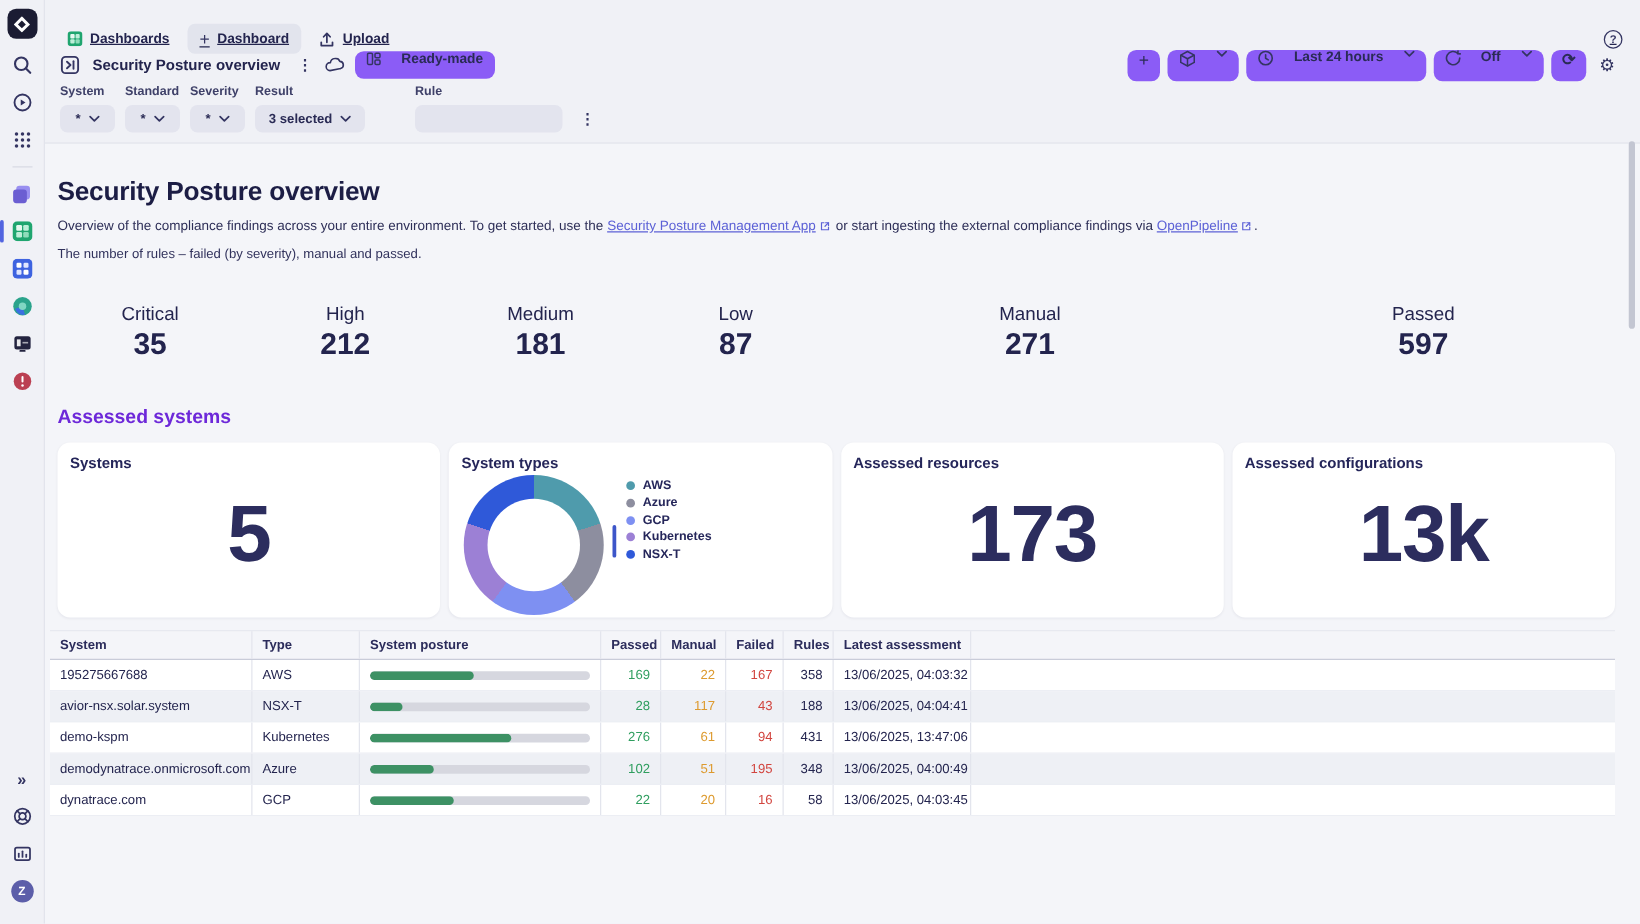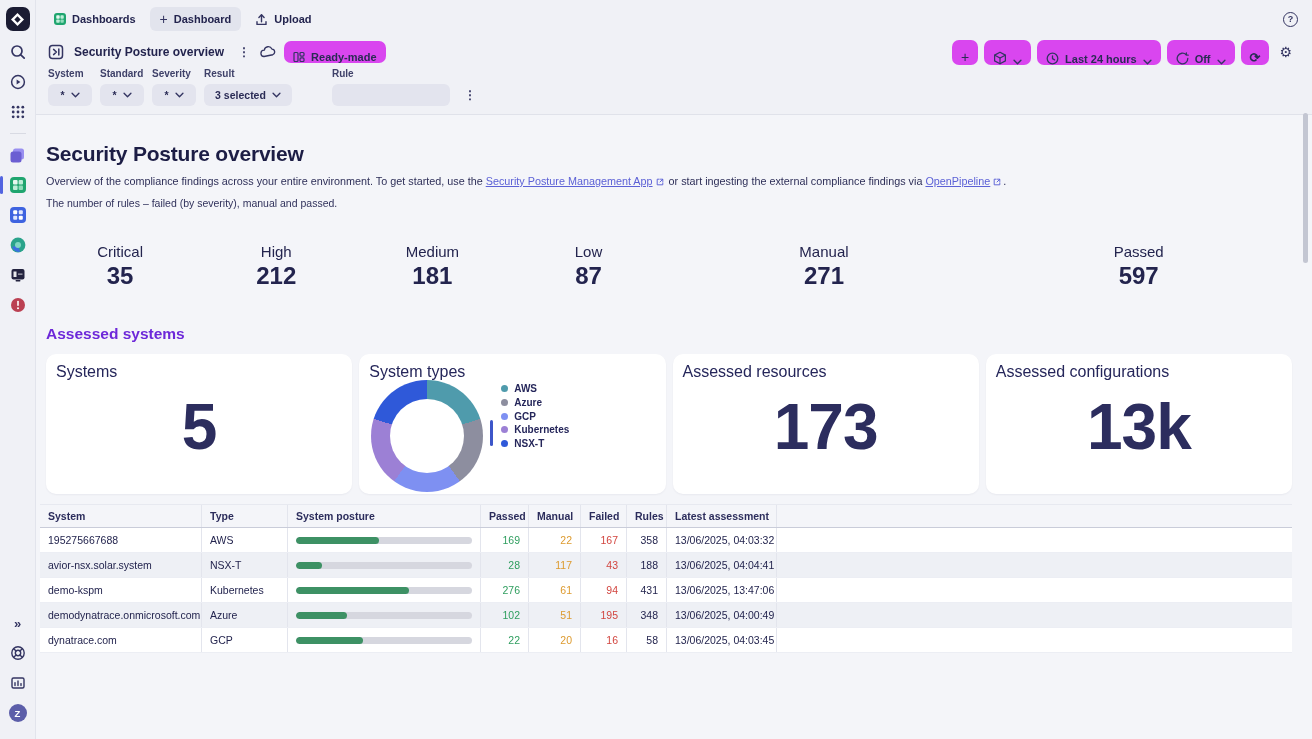--- a/index.html
+++ b/index.html
@@ -16,31 +16,31 @@
   .sb-item.current::before { content:''; position:absolute; left:-4px; top:5px; width:3px; height:18px; background:#5264e0; border-radius:2px; }
   .sb-logo { width:24px; height:24px; background:#1b1c33; border-radius:7px; display:flex; align-items:center; justify-content:center; margin-bottom:7px;}
   .sb-div { width:16px; height:1px; background:#d8dae3; margin:5px 0 7px; flex:0 0 auto;}
   .sb-spacer { flex:1 1 auto; }
   .glyph { color:#343562; font-weight:700; }
   .avatar { width:18px; height:18px; border-radius:50%; background:#5c5ea9; color:#fff; font-size:9.5px; font-weight:700;
             display:flex; align-items:center; justify-content:center; }
 
   
   .chrome { position:absolute; left:36px; top:0; width:1276px; height:115px; background:#f0f1f6; border-bottom:1px solid #e0e2ea; }
-  .topbar { position:absolute; left:36px; top:4px; width:1276px; height:30px; display:flex; align-items:center; padding-left:8px; }
+  .topbar { position:absolute; left:36px; top:16px; width:1276px; height:30px; display:flex; align-items:center; padding-left:8px;text-decoration:underline; }
   .tab { display:flex; align-items:center; gap:6px; padding:4px 10px; border-radius:6px; font-size:11px; font-weight:700;
          color:#23244e; cursor:pointer; margin-right:4px;}
   .tab.active { background:#e2e4ed; }
   .help-btn { margin-left:auto; margin-right:14px; width:15px; height:15px; border:1.4px solid #343562; border-radius:50%;
               font-size:9px; font-weight:700; color:#343562; display:flex; align-items:center; justify-content:center; cursor:pointer;}
 
   .toolbar { position:absolute; left:36px; top:37px; width:1276px; height:30px; display:flex; align-items:center; padding:0 16px 0 12px; }
   .tb-title { font-size:12px; font-weight:700; margin:0 8px 0 10px; }
   .kebab { font-size:12px; font-weight:700; color:#343562; padding:0 6px; cursor:pointer; }
-  .pill { background:#d946ef; border-radius:7px; display:flex; align-items:flex-end; gap:6px; padding:0 9px; height:25px;
+  .pill { background:#8b5cf6; border-radius:7px; display:flex; align-items:flex-start; gap:16px; padding:0 9px; height:25px;
           font-size:11px; font-weight:700; color:#2a2b55; cursor:pointer; }
   .pill.badge { height:22px; margin-left:8px; }
   .tb-right { margin-left:auto; display:flex; align-items:center; gap:6px; }
   .iconbtn { font-size:14px; color:#343562; cursor:pointer; padding:0 4px; font-weight:400;}
   .plusfont { font-size:14px; font-weight:400; }
 
   .filters { position:absolute; left:36px; top:68px; width:1276px; display:flex; align-items:flex-end; gap:8px; padding-left:12px; }
   .fblock { display:flex; flex-direction:column; }
   .flabel { font-size:10px; font-weight:700; color:#3f4169; margin-bottom:5px; }
   .fpill { background:#e3e4ee; border-radius:6px; height:22px; display:flex; align-items:center; justify-content:center;
@@ -60,21 +60,21 @@
 
   .tiles { margin-top:25px; display:flex; gap:8px; }
   .tile { flex:1; height:67px; border-radius:10px; text-align:center; padding-top:9px; cursor:pointer;}
   .tile.wide { flex:2.07; }
   .tile-label { font-size:15px; font-weight:400; }
   .tile-value { font-size:24px; font-weight:700; margin-top:2px; }
 
   .cards { margin-top:11px; display:flex; gap:7px; }
   .card { flex:1; height:140px; background:#fff; border-radius:10px; padding:9px 10px; position:relative;
           box-shadow:0 1px 2px rgba(20,20,60,0.05); }
-  .card-label { font-size:16px; font-weight:400; color:#25265a; }
+  .card-label { font-size:12px; font-weight:700; color:#25265a; }
   .big-num { position:absolute; inset:6px 0 0 0; display:flex; align-items:center; justify-content:center;
              font-size:64px; font-weight:600; color:#2c2d5e; letter-spacing:-1px;}
   .donut { position:absolute; left:12px; top:26px; width:112px; height:112px; border-radius:50%; }
   .donut::after { content:''; position:absolute; inset:19px; background:#fff; border-radius:50%; }
   .legend { position:absolute; left:142px; top:28px; list-style:none; }
   .leg-item { display:flex; align-items:center; gap:6px; height:13.7px; font-size:10px; font-weight:700; color:#25265a; cursor:pointer;}
   .dot { width:7px; height:7px; border-radius:50%; flex:0 0 auto;}
   .legend-sb { position:absolute; left:131px; top:66px; width:2.5px; height:26px; background:#3d56c9; border-radius:2px; cursor:pointer;}
 
   .table { margin-top:10px; margin-left:-6px; width:1252px; }

